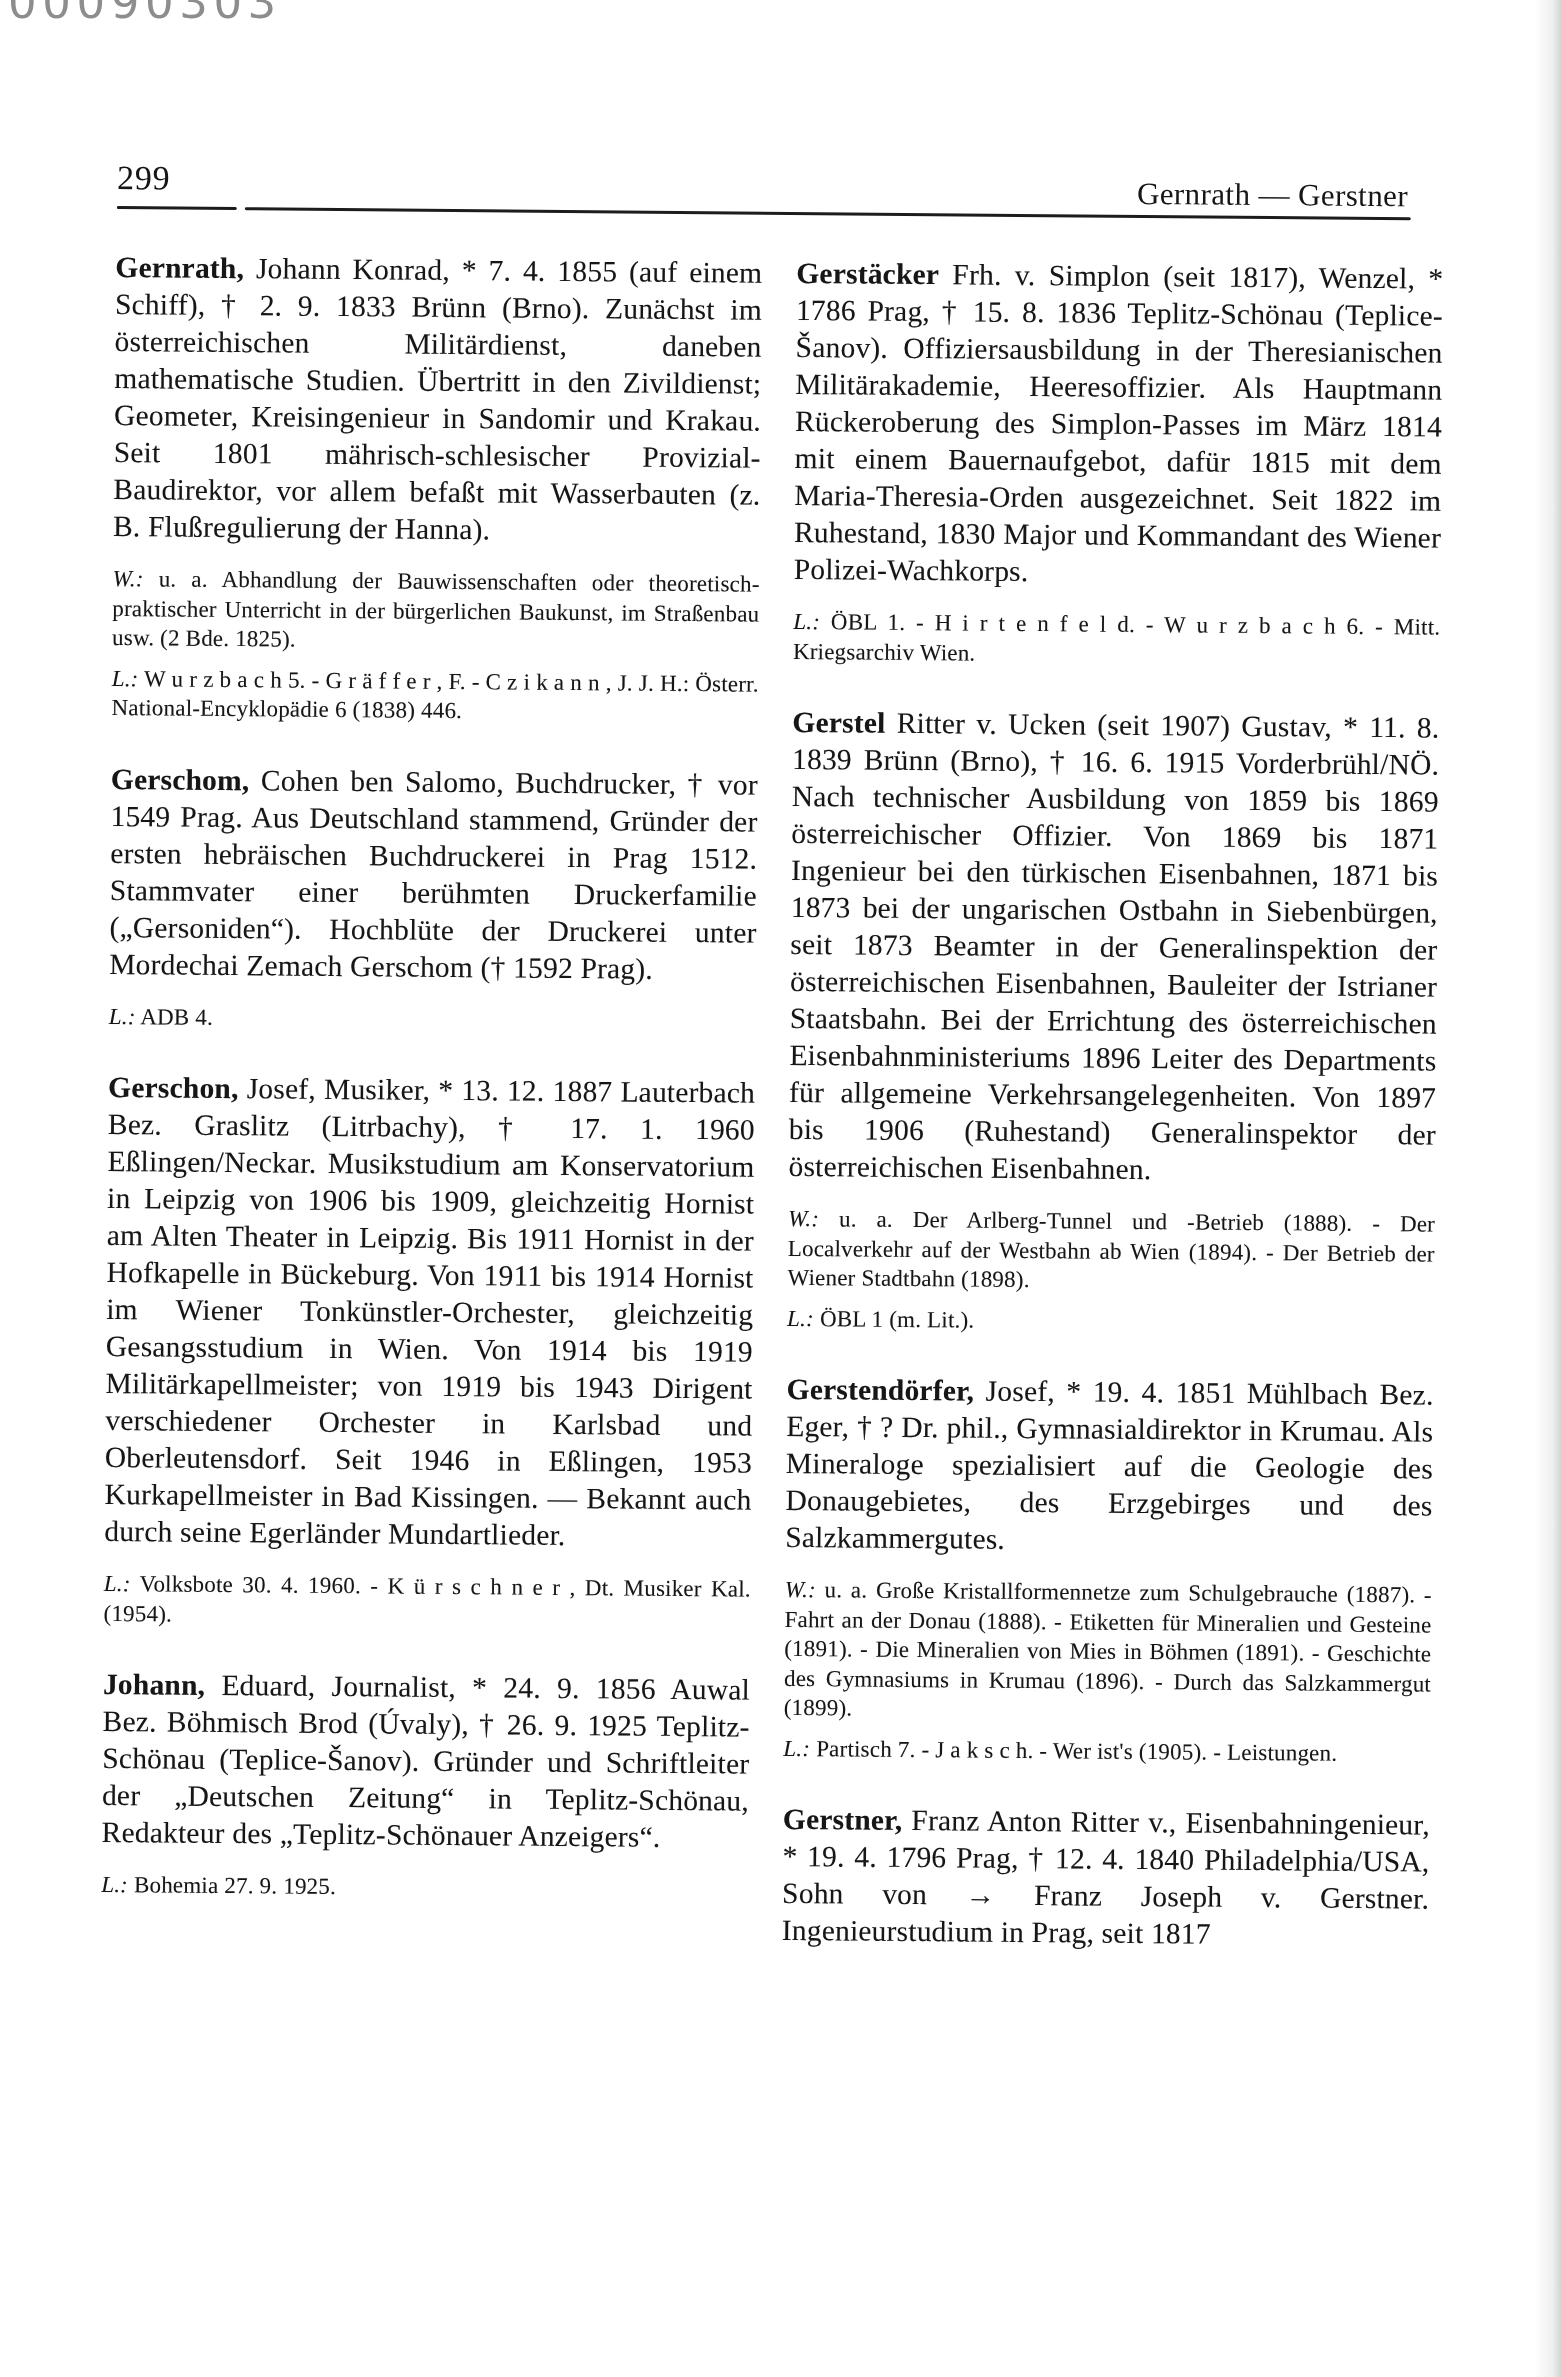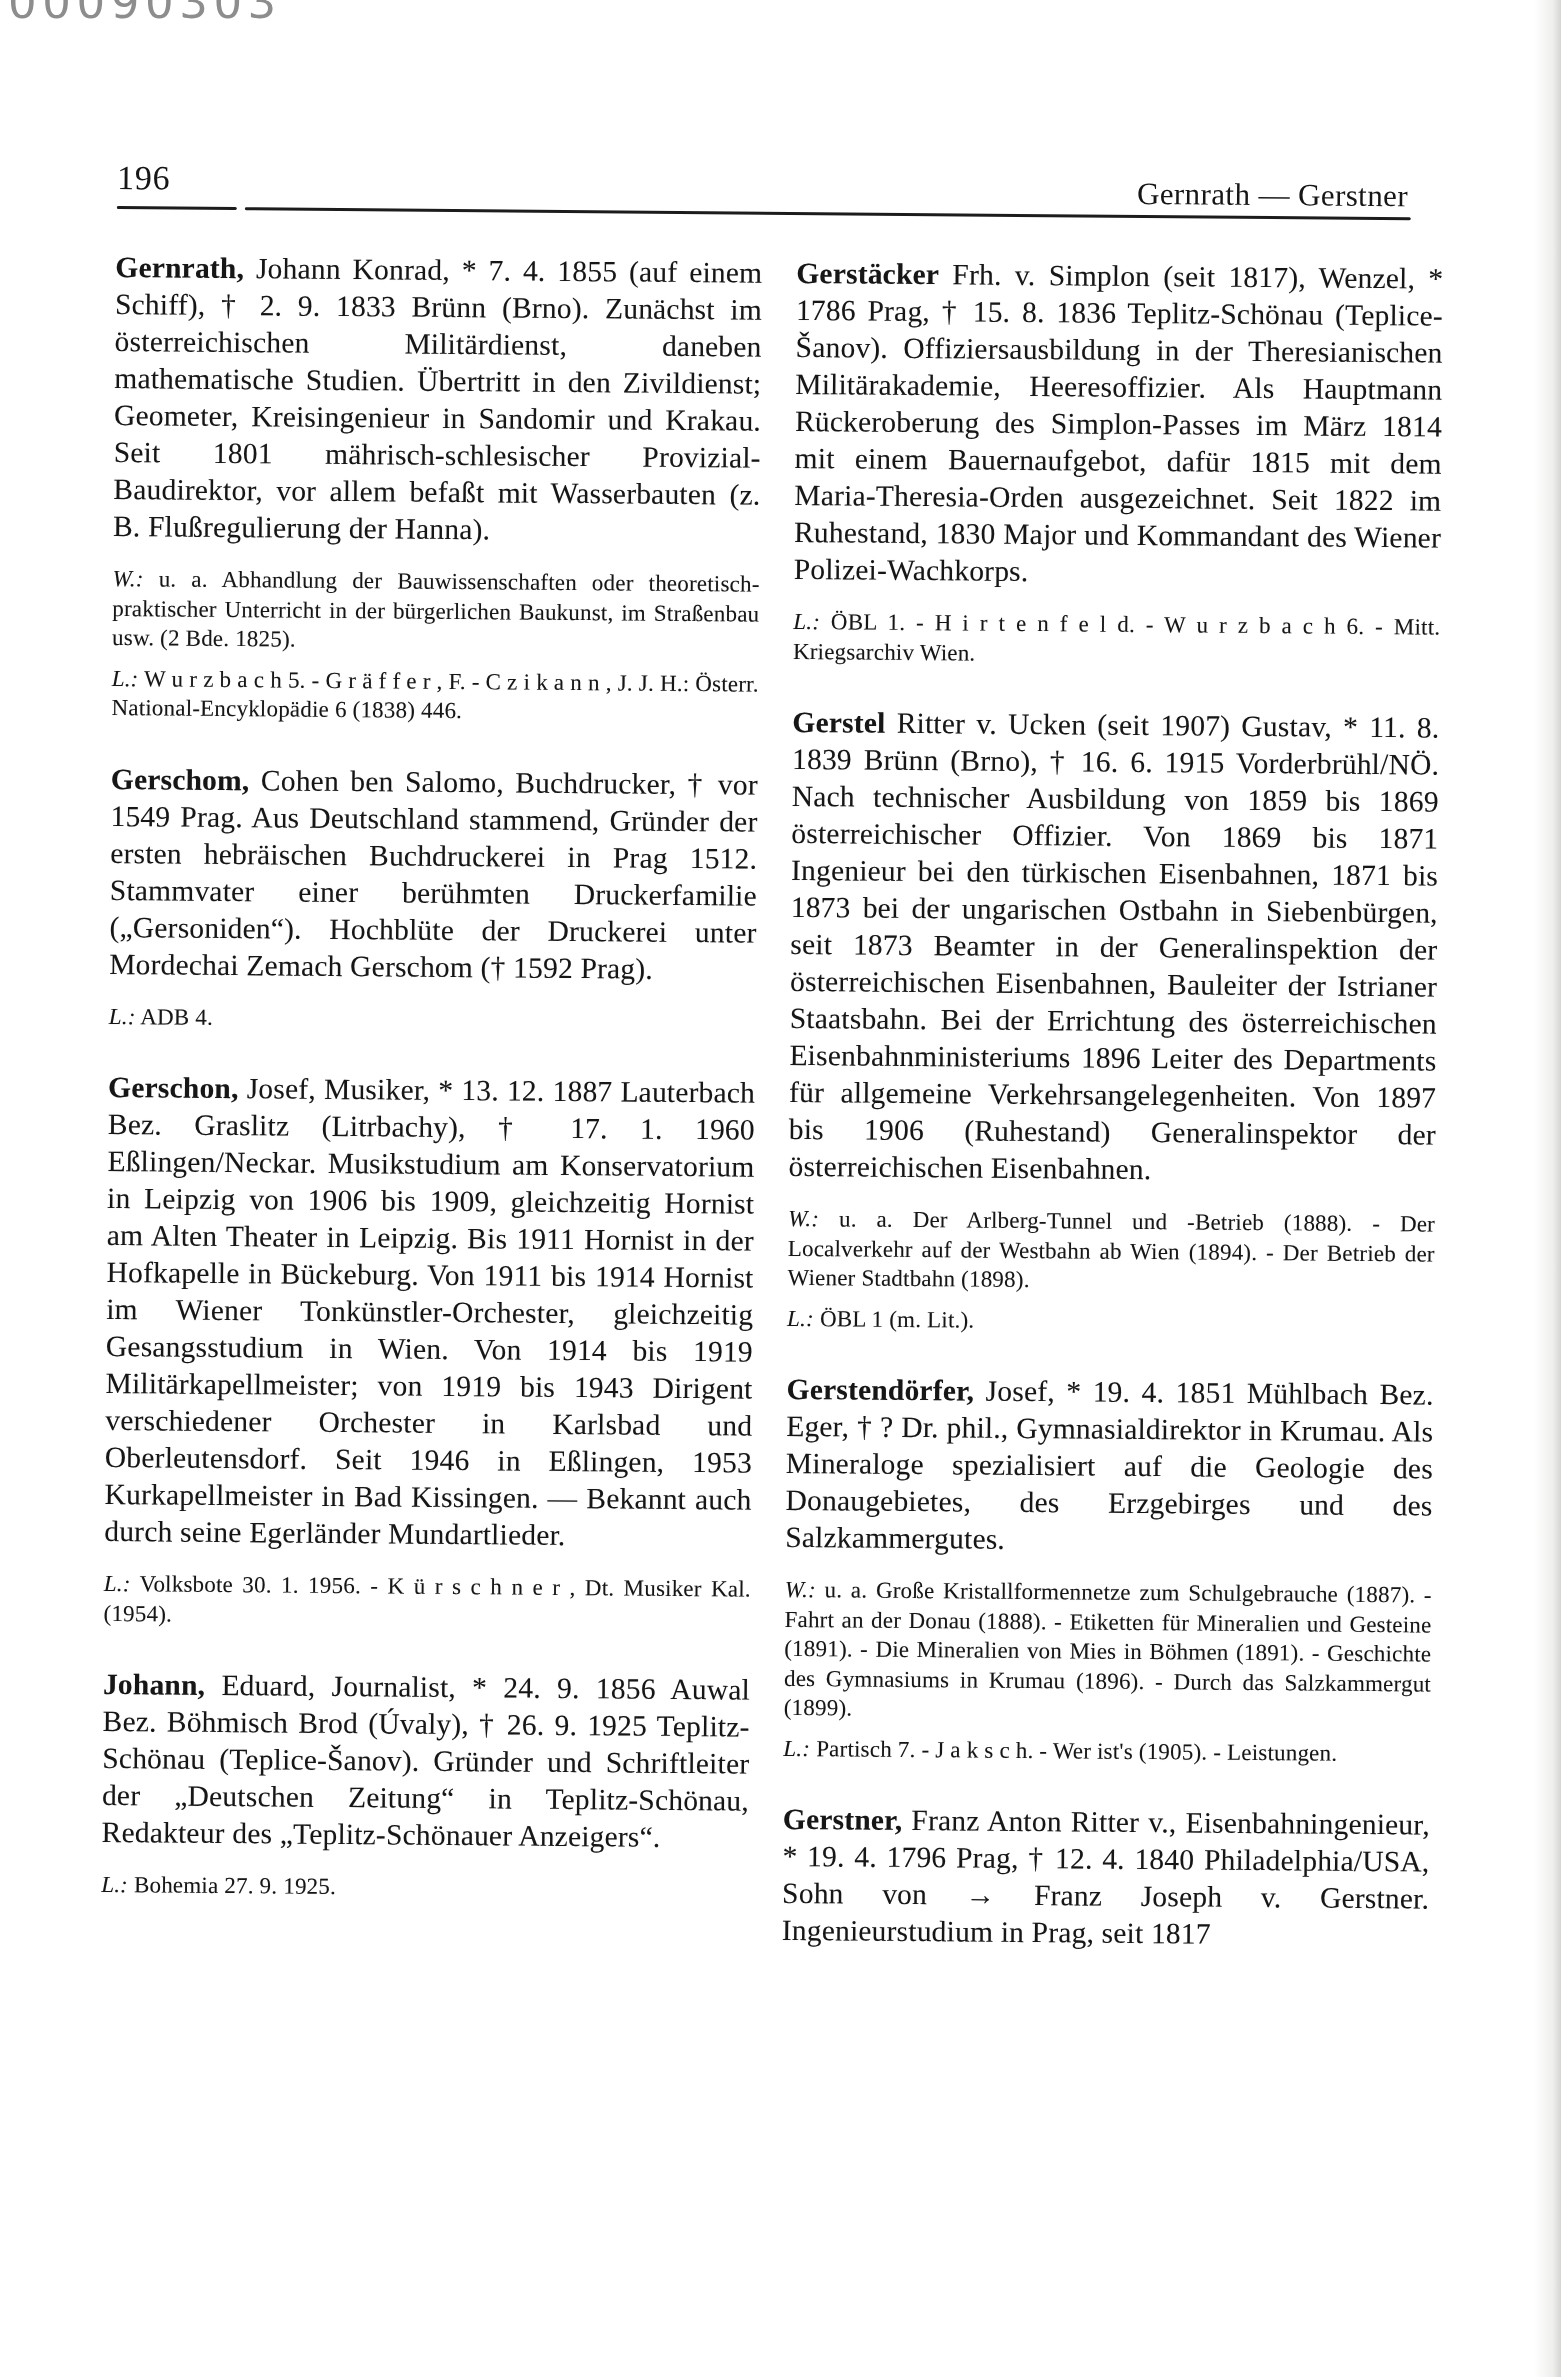--- a/index.html
+++ b/index.html
@@ -111,41 +111,41 @@
 </style>
 </head>
 <body>
 
 <div class="page">
 
   <div class="scan-number">00090303</div>
 
   <div class="content">
 
-    <div class="page-number">196</div>
+    <div class="page-number">299</div>
     <div class="running-header">Gernrath — Gerstner</div>
     <div class="rule rule-left"></div>
     <div class="rule rule-main"></div>
 
     <div class="col col-left">
 
       <div class="entry">
         <p class="body"><span class="lemma">Gernrath,</span> <span>Johann Konrad, * 7. 4. 1855 (auf einem Schiff), † 2. 9. 1833 Brünn (Brno). Zunächst im österreichischen Militärdienst, daneben mathematische Studien. Übertritt in den Zivildienst; Geometer, Kreisingenieur in Sandomir und Krakau. Seit 1801 mährisch-schlesischer Provizial-Baudirektor, vor allem befaßt mit Wasserbauten (z. B. Flußregulierung der Hanna).</span></p>
         <p class="ref"><span class="ref-label">W.:</span> <span>u. a. Abhandlung der Bauwissenschaften oder theoretisch-praktischer Unterricht in der bürgerlichen Baukunst, im Straßenbau usw. (2 Bde. 1825).</span></p>
         <p class="ref"><span class="ref-label">L.:</span> <span>W u r z b a c h  5. - G r ä f f e r ,  F. - C z i k a n n ,  J. J. H.: Österr. National-Encyklopädie 6 (1838) 446.</span></p>
       </div>
 
       <div class="entry">
         <p class="body"><span class="lemma">Gerschom,</span> <span>Cohen ben Salomo, Buchdrucker, † vor 1549 Prag. Aus Deutschland stammend, Gründer der ersten hebräischen Buchdruckerei in Prag 1512. Stammvater einer berühmten Druckerfamilie („Gersoniden“). Hochblüte der Druckerei unter Mordechai Zemach Gerschom († 1592 Prag).</span></p>
         <p class="ref"><span class="ref-label">L.:</span> <span>ADB 4.</span></p>
       </div>
 
       <div class="entry">
         <p class="body"><span class="lemma">Gerschon,</span> <span>Josef, Musiker, * 13. 12. 1887 Lauterbach Bez. Graslitz (Litrbachy), † 17. 1. 1960 Eßlingen/Neckar. Musikstudium am Konservatorium in Leipzig von 1906 bis 1909, gleichzeitig Hornist am Alten Theater in Leipzig. Bis 1911 Hornist in der Hofkapelle in Bückeburg. Von 1911 bis 1914 Hornist im Wiener Tonkünstler-Orchester, gleichzeitig Gesangsstudium in Wien. Von 1914 bis 1919 Militärkapellmeister; von 1919 bis 1943 Dirigent verschiedener Orchester in Karlsbad und Oberleutensdorf. Seit 1946 in Eßlingen, 1953 Kurkapellmeister in Bad Kissingen. — Bekannt auch durch seine Egerländer Mundartlieder.</span></p>
-        <p class="ref"><span class="ref-label">L.:</span> <span>Volksbote 30. 1. 1956. - K ü r s c h n e r ,  Dt. Musiker Kal. (1954).</span></p>
+        <p class="ref"><span class="ref-label">L.:</span> <span>Volksbote 30. 4. 1960. - K ü r s c h n e r ,  Dt. Musiker Kal. (1954).</span></p>
       </div>
 
       <div class="entry">
         <p class="body"><span class="lemma">Johann,</span> <span>Eduard, Journalist, * 24. 9. 1856 Auwal Bez. Böhmisch Brod (Úvaly), † 26. 9. 1925 Teplitz-Schönau (Teplice-Šanov). Gründer und Schriftleiter der „Deutschen Zeitung“ in Teplitz-Schönau, Redakteur des „Teplitz-Schönauer Anzeigers“.</span></p>
         <p class="ref"><span class="ref-label">L.:</span> <span>Bohemia 27. 9. 1925.</span></p>
       </div>
 
     </div>
 
     <div class="col col-right">

